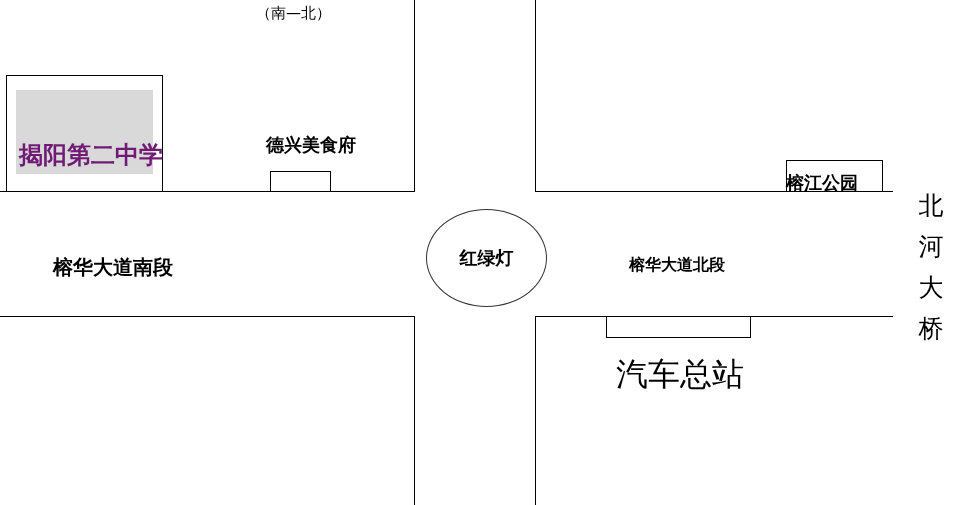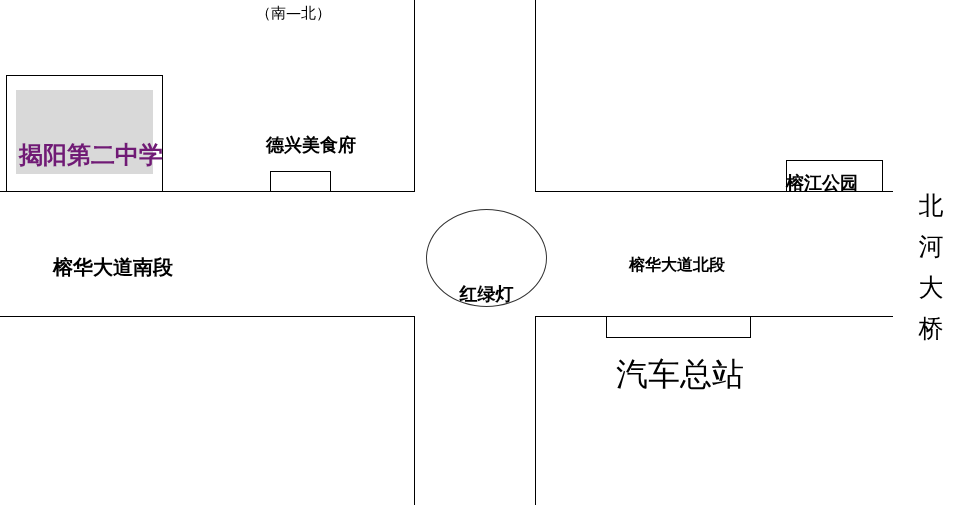--- a/index.html
+++ b/index.html
@@ -3,21 +3,21 @@
 <meta charset="utf-8">
 <style>
   html, body { margin: 0; padding: 0; background: #ffffff; }
   body { width: 956px; height: 505px; position: relative; overflow: hidden;
          font-family: "DejaVu Serif", "Liberation Serif", serif; color: #000; }
   .line { position: absolute; background: #000; }
   .box { position: absolute; border: 1px solid #000; box-sizing: border-box; background: #fff; }
   .label { position: absolute; white-space: nowrap; line-height: 1; }
   .bold { font-weight: bold; }
   .ellipse { position: absolute; border: 1px solid #333; border-radius: 50%; box-sizing: border-box;
-             display: flex; align-items: flex-end; justify-content: center; background: #fff; }
+             display: flex; align-items: center; justify-content: center; background: #fff; }
   .vertical { position: absolute; display: flex; flex-direction: column; align-items: center;
               font-family: "DejaVu Sans", "Liberation Sans", sans-serif; font-size: 25px; }
   .vertical span { display: block; height: 41px; line-height: 41px; }
 </style>
 </head>
 <body>
 
 <div class="line" style="left:414px; top:0; width:1px; height:192px;"></div>
 <div class="line" style="left:535px; top:0; width:1px; height:192px;"></div>
 <div class="line" style="left:0; top:191px; width:415px; height:1px;"></div>

